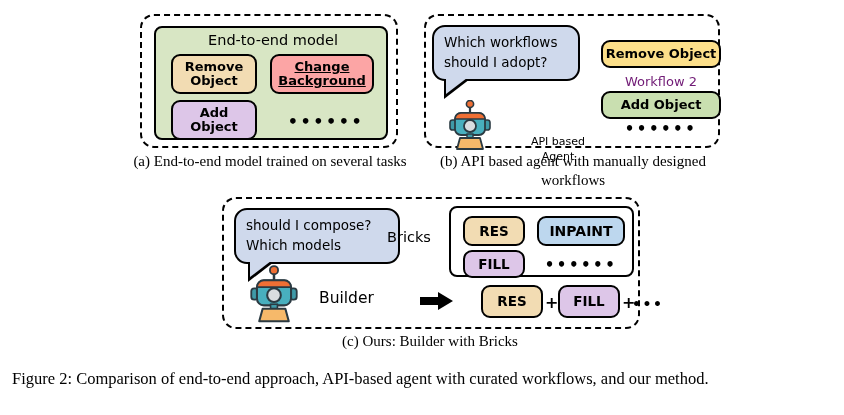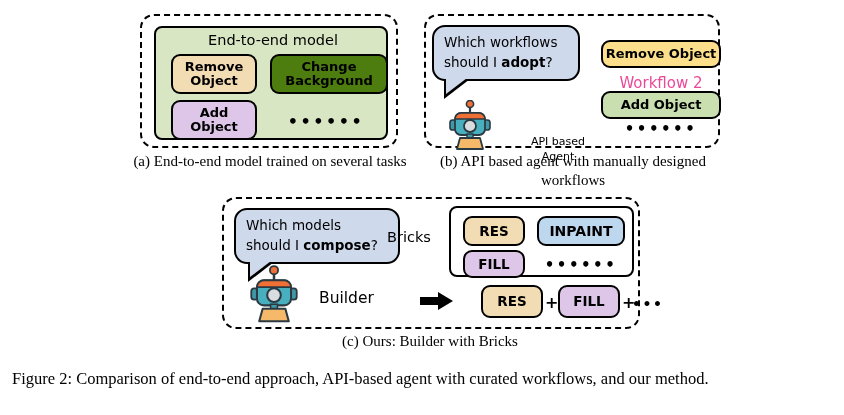--- a/index.html
+++ b/index.html
@@ -54,21 +54,21 @@
     line-height:1.05;
     text-align:center;
   }
 
   
   #e2e-title{
     position:absolute;left:0;top:4px;width:234px;
     text-align:center;font-size:14.5px;color:#000;
   }
   #chip-remove-object{left:15px;top:26px;width:86px;height:40px;background:#f2dcb3;font-size:13px;}
-  #chip-change-background{left:114px;top:26px;width:118px;height:40px;background:#4d7c0f;font-size:13px;}
+  #chip-change-background{left:114px;top:26px;width:104px;height:40px;background:#fca5a5;font-size:13px;text-decoration:underline;}
   #chip-add-object{left:15px;top:72px;width:86px;height:40px;background:#ddc6e8;font-size:13px;}
   #dots-a{
     position:absolute;left:120px;top:84px;width:100px;
     font-size:16px;letter-spacing:2.5px;color:#000;font-weight:bold;
     text-align:center;
   }
 
   
   .bubble{
     position:absolute;
@@ -77,21 +77,21 @@
     border-radius:13px;
     box-sizing:border-box;
     display:flex;
     flex-direction:column;
     justify-content:center;
     color:#000;
     font-size:13.5px;
     line-height:1.45;
   }
   .bubble .ln{display:block;white-space:nowrap;}
-  .bubble b{font-weight:bold;}
+  .bubble b{font-weight:normal;}
   .bubble-tail{
     position:absolute;
     width:0;height:0;
   }
   
   .tail-outer{
     border-left:0 solid transparent;
     border-right:26px solid transparent;
     border-top:20px solid #000;
   }
@@ -111,21 +111,21 @@
   .label{position:absolute;color:#000;}
 
   #label-api-agent{
     left:77px;top:86px;width:110px;
     font-size:11px;line-height:1.35;text-align:center;margin-top:33px;
   }
   #label-builder{left:95px;top:90px;font-size:15.5px;}
   #label-bricks{left:163px;top:30px;font-size:14.5px;}
 
   #wf1-label{position:absolute;left:180px;top:7px;width:110px;text-align:right;font-size:13px;color:#14532d;margin-top:20px;}
-  #wf2-label{position:absolute;left:180px;top:58px;width:110px;text-align:center;font-size:15px;color:#ec4899;}
+  #wf2-label{position:absolute;left:180px;top:58px;width:110px;text-align:center;font-size:13px;color:#701a75;}
   #chip-wf-remove{left:175px;top:24px;width:120px;height:28px;background:#fcdf8a;font-size:13px;}
   #chip-wf-add{left:175px;top:75px;width:120px;height:28px;background:#c9dfb0;font-size:13px;}
   #dots-b{
     position:absolute;left:175px;top:104px;width:120px;text-align:center;
     font-size:15px;letter-spacing:2.5px;color:#000;font-weight:bold;
   }
 
   
   #chip-res-1{left:12px;top:8px;width:62px;height:30px;background:#f2dcb3;font-size:13.5px;}
   #chip-inpaint{left:86px;top:8px;width:88px;height:30px;background:#bdd7ee;font-size:14px;}
@@ -241,22 +241,22 @@
     </div>
 
     <div id="dots-b">••••••</div>
   </div>
 
   <div class="subcap" id="subcap-b">(b) API based agent with manually designed workflows</div>
 
   <div class="panel" id="panel-c">
 
     <div class="bubble" id="bubble-c">
+      <span class="ln"><span>should I </span><b>compose</b><span>?</span></span>
       <span class="ln">Which models</span>
-      <span class="ln"><span>should I </span><b>compose</b><span>?</span></span>
       <span class="bubble-tail tail-outer" style="left:12px;bottom:-20px;"></span>
       <span class="bubble-tail tail-inner" style="left:14px;bottom:-15px;"></span>
     </div>
 
     <svg class="robot" style="left:25px;top:66px;" width="50" height="58" viewBox="0 0 44 50">
       <line x1="22" y1="4" x2="22" y2="14" stroke="#2b3a42" stroke-width="2.2"></line>
       <circle cx="22" cy="4" r="3.6" fill="#ef6f34" stroke="#2b3a42" stroke-width="1.6"></circle>
       <rect x="2" y="20" width="6" height="10" rx="2.6" fill="#3f9aa8" stroke="#2b3a42" stroke-width="1.6"></rect>
       <rect x="36" y="20" width="6" height="10" rx="2.6" fill="#3f9aa8" stroke="#2b3a42" stroke-width="1.6"></rect>
       <rect x="7" y="13" width="30" height="22" rx="6" fill="#48afbe" stroke="#2b3a42" stroke-width="1.8"></rect>

